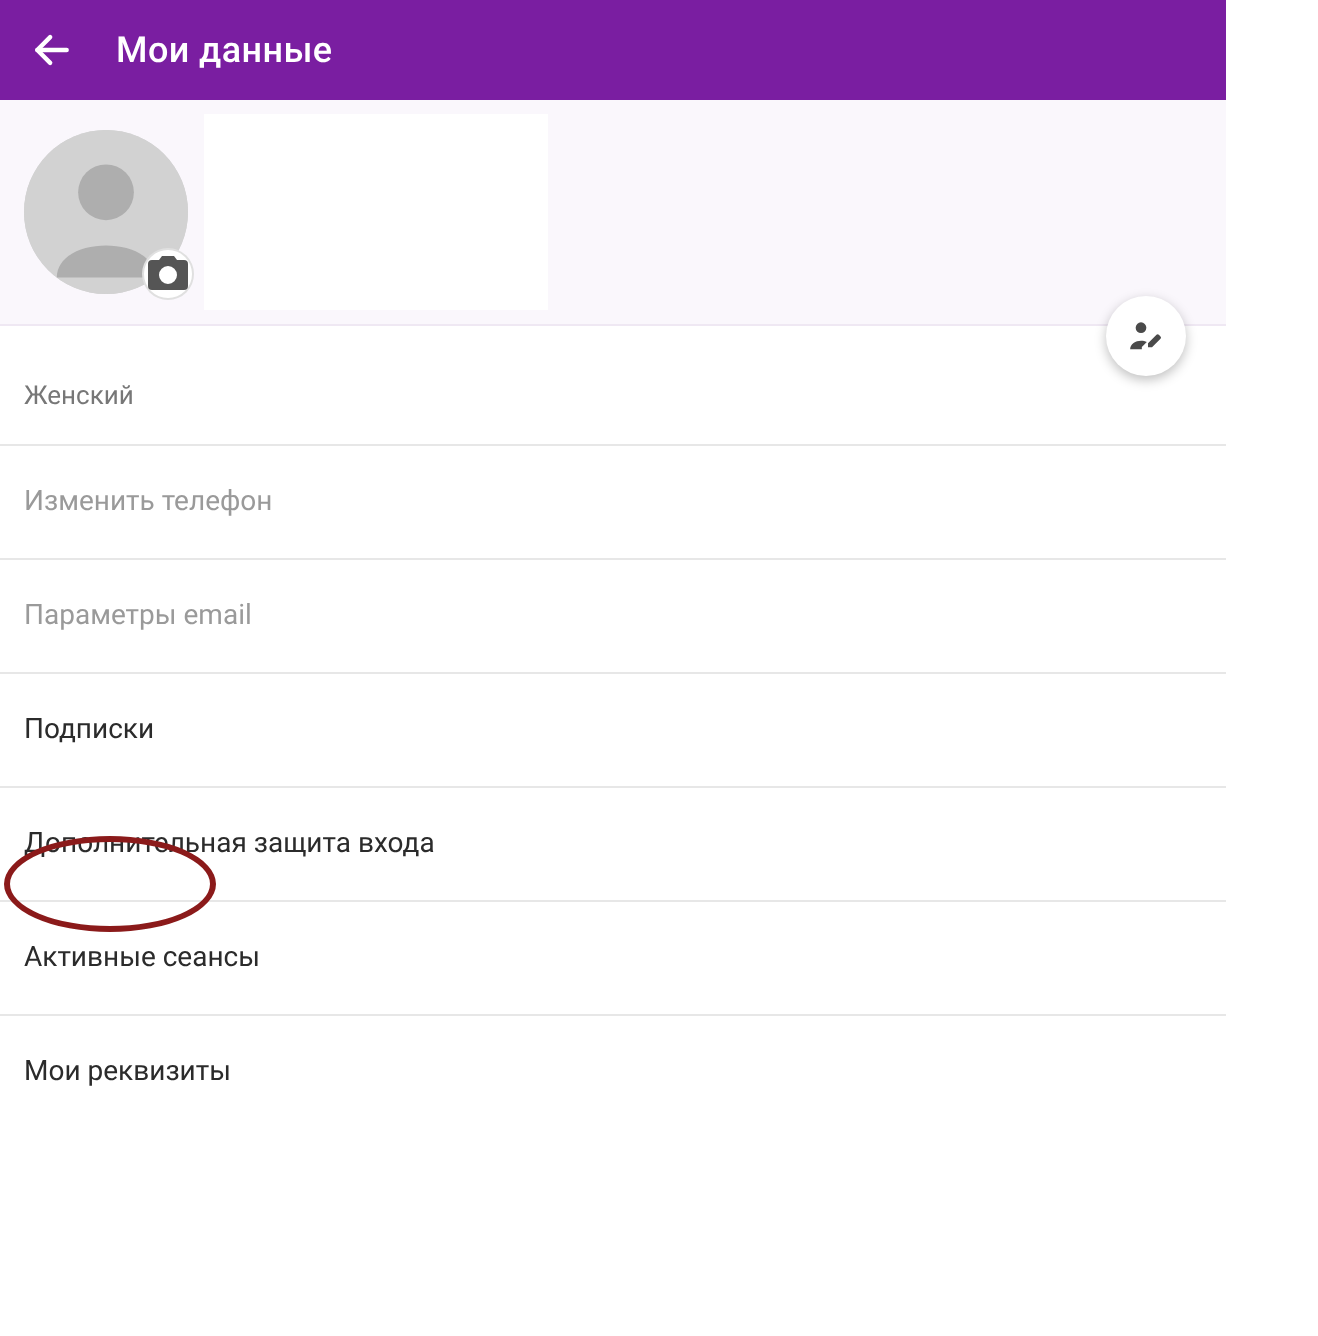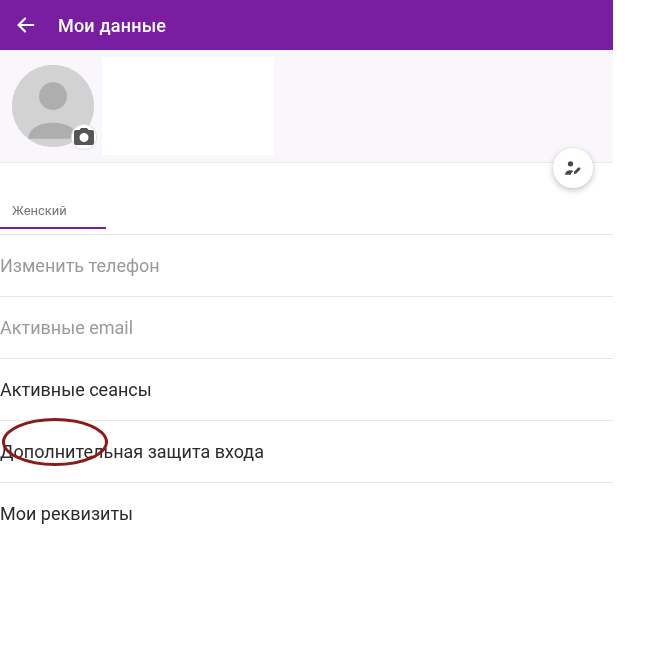--- a/index.html
+++ b/index.html
@@ -10,23 +10,23 @@
 .profile-strip{height:112px;background:#faf7fc;position:relative;display:flex;align-items:center;padding:0 12px;border-bottom:1px solid #efe8f3}
 .avatar-wrap{width:82px;height:82px;border-radius:50%;background:#d2d2d2;position:relative;overflow:visible}
 .avatar-wrap svg{width:100%;height:100%}
 .camera-badge{position:absolute;right:-2px;bottom:-2px;width:24px;height:24px;border-radius:50%;background:#fff;display:flex;align-items:center;justify-content:center;box-shadow:0 0 0 1px #e0e0e0}
 .name-block{width:172px;height:98px;background:#fff;margin-left:8px}
 .fab{position:absolute;right:20px;top:148px;width:40px;height:40px;border-radius:50%;background:#fff;box-shadow:0 2px 6px rgba(0,0,0,.25);display:flex;align-items:center;justify-content:center;cursor:pointer;z-index:5}
 .two-col{display:flex;border-bottom:1px solid #e7e7e7}
 .two-col .cell{flex:1;padding:22px 12px 16px}
 .two-col .cell+.cell{border-left:1px solid #eee}
 .cell-label{font-size:14px;color:#2b2b2b;font-weight:400}
-.cell-value{font-size:13px;color:#777;margin-top:18px}
+.cell-value{font-size:13px;color:#777;margin-top:6px}
 .active-underline{position:absolute;left:0;top:227px;height:2px;width:106px;background:#7a1ea1}
-.row{padding:20px 0;font-size:18px;color:#2b2b2b;border-bottom:1px solid #e7e7e7;cursor:pointer;background:#fff;position:relative}
+.row{padding:20px 12px;font-size:14px;color:#2b2b2b;border-bottom:1px solid #e7e7e7;cursor:pointer;background:#fff;position:relative}
 .row.faint{color:#9a9a9a}
 .highlight-oval{position:absolute;left:2px;top:418px;width:100px;height:42px;border:3px solid #8b1a1a;border-radius:50%/50%;pointer-events:none;z-index:6}
 </style>
 </head>
 <body>
 <div class="app">
 
 <div class="topbar">
   <div class="back">
     <svg width="22" height="22" viewBox="0 0 24 24" fill="none" stroke="#fff" stroke-width="2.4" stroke-linecap="round" stroke-linejoin="round">
@@ -63,20 +63,21 @@
 </div>
 
 <div class="two-col" style="position:relative">
   <div class="cell">
     <div class="cell-value">Женский</div>
   </div>
 </div>
 <div class="active-underline"></div>
 
 <div class="row faint">Изменить телефон</div>
-<div class="row faint">Активные email</div>
+<div class="row faint">Параметры email</div>
+<div class="row">Подписки</div>
+<div class="row">Дополнительная защита входа</div>
 <div class="row">Активные сеансы</div>
-<div class="row">Дополнительная защита входа</div>
 <div class="row" style="border-bottom:none">Мои реквизиты</div>
 
 <div class="highlight-oval"></div>
 
 </div>
 
 </body></html>

